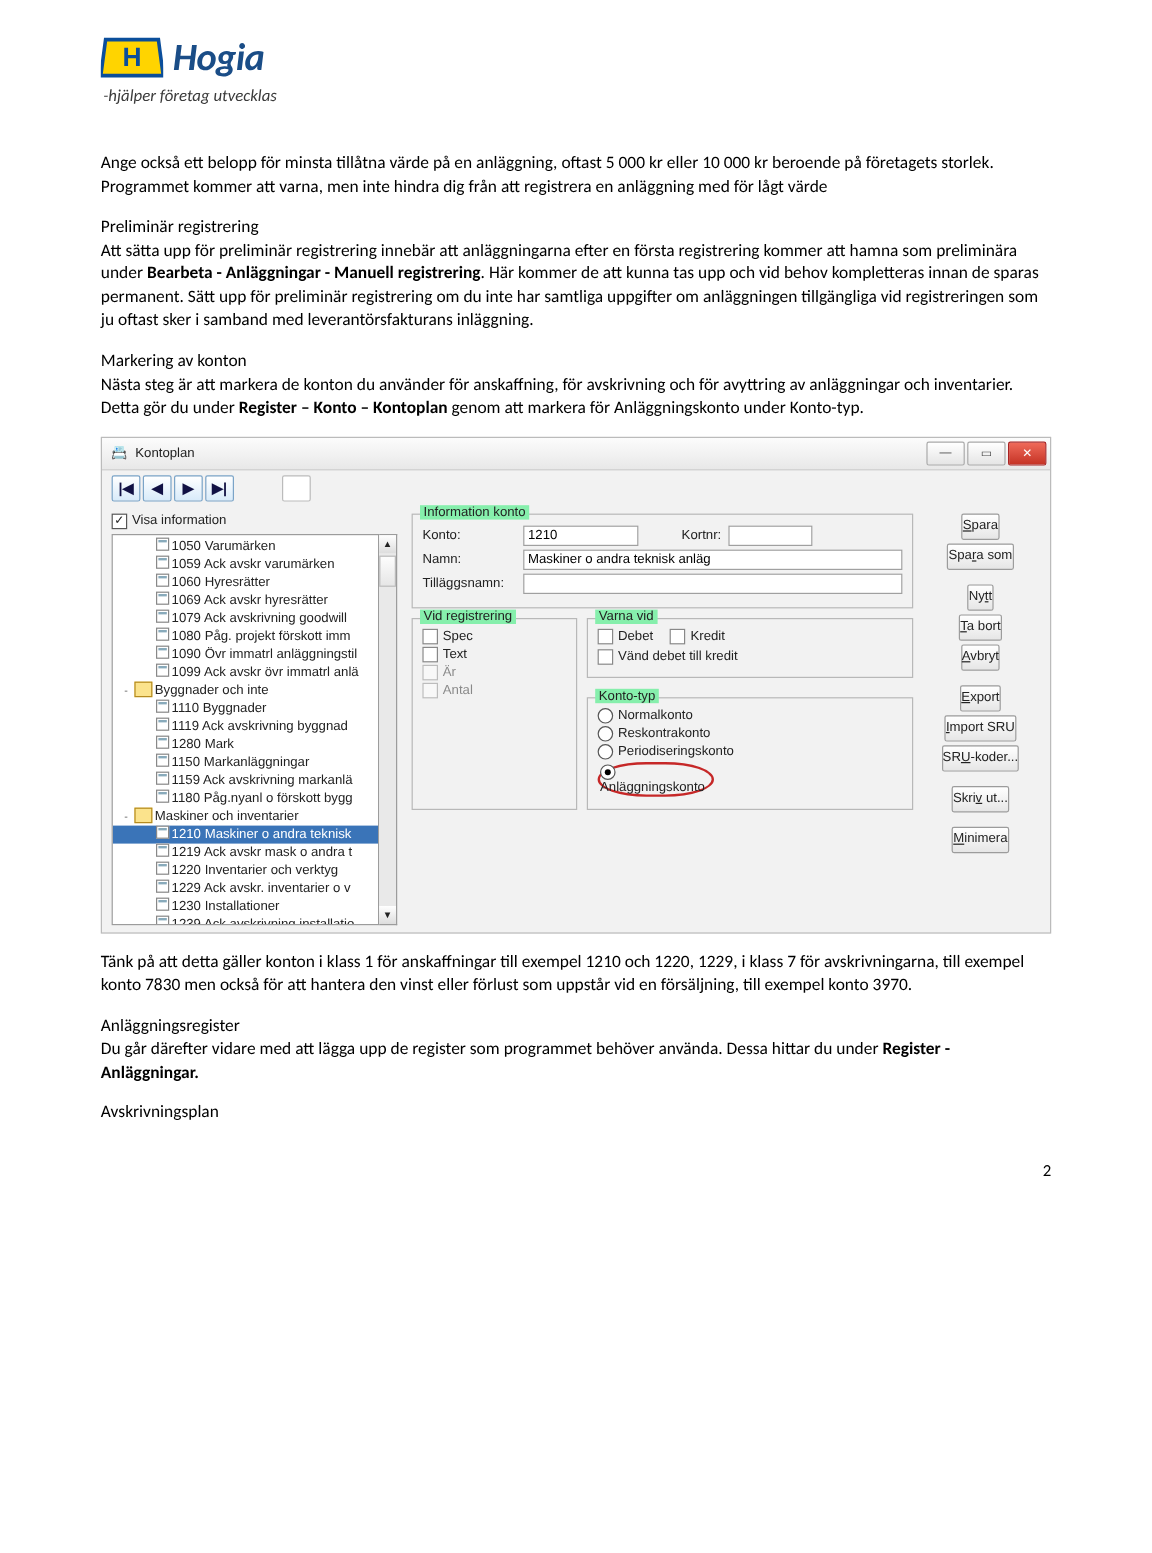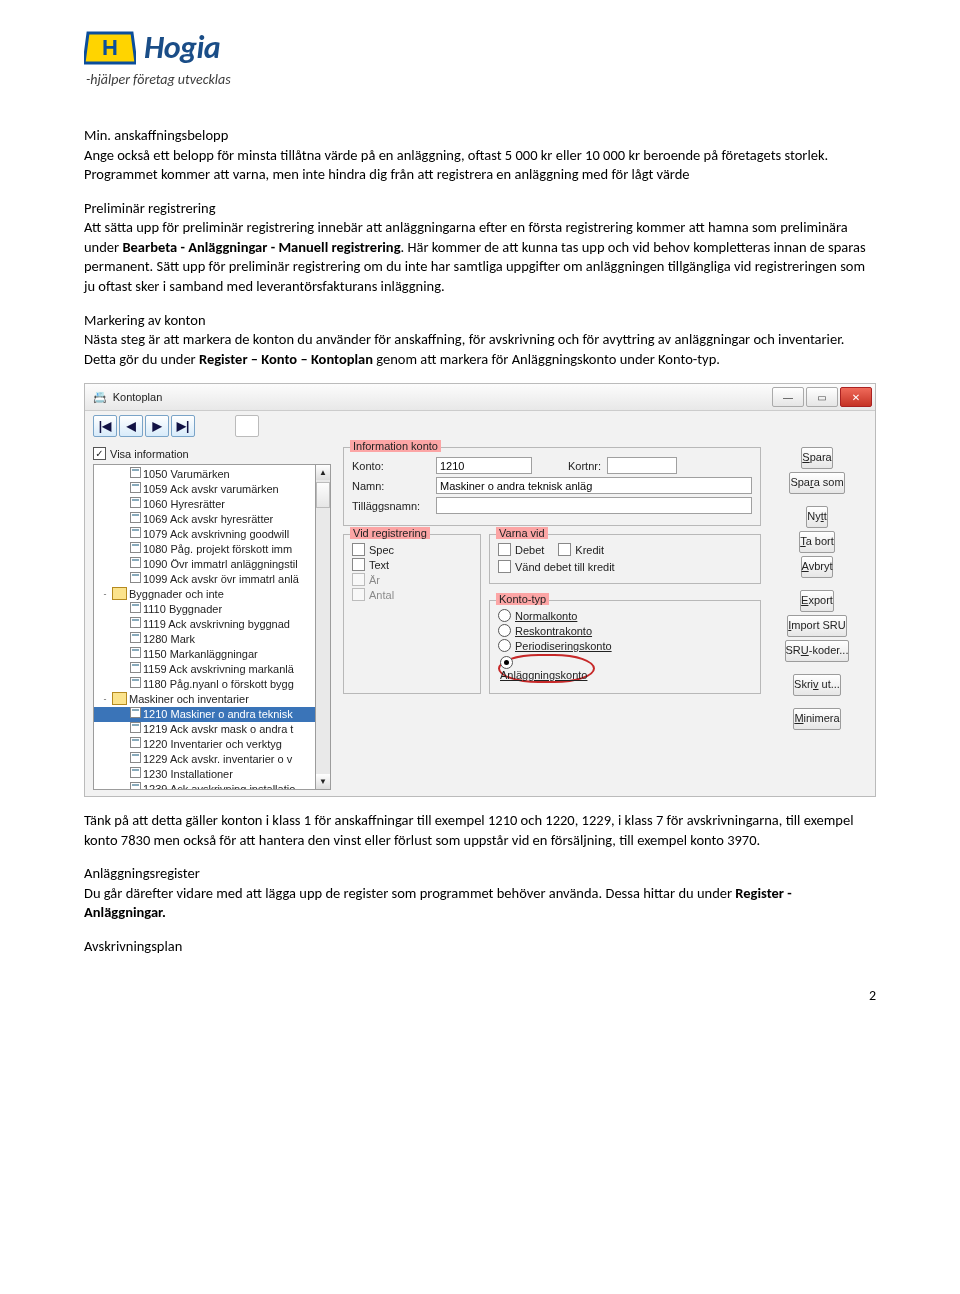--- a/index.html
+++ b/index.html
@@ -42,27 +42,27 @@
   .tree-row.folder { font-weight:400; }
   .tree-row.child { padding-left:24px; }
   .tree-row.sel { background:#3a74b8; color:#fff; }
   .tic { width:10px; text-align:center; color:#666; font-size:9px; }
   .fic { width:13px; height:11px; background:#fbe38c; border:1px solid #b58a1f; }
   .dic { width:11px; height:11px; background:#fff; border:1px solid #888; box-sizing:border-box; position:relative; }
   .dic::after { content:""; position:absolute; left:1px; top:1px; right:1px; height:2px; background:#8ab; }
 
   .mid-col { flex:1; padding:6px 8px; box-sizing:border-box; }
   .fs { border:1px solid #b8b8b8; padding:6px 8px 8px; margin-bottom:8px; position:relative; }
-  .fs .legend { position:absolute; top:-8px; left:6px; background:#fca5a5; padding:0 3px; font-size:11px; }
+  .fs .legend { position:absolute; top:-8px; left:6px; background:#86efac; padding:0 3px; font-size:11px; }
   .frow { display:flex; align-items:center; gap:6px; margin:3px 0; }
   .frow label { width:78px; }
   .inp { height:17px; border:1px solid #a0a0a0; background:#fff; box-sizing:border-box; padding:0 3px; font-family:inherit; font-size:11px; }
   .chkrow { display:flex; align-items:center; gap:4px; margin:2px 0; }
   .chk { width:11px; height:11px; border:1px solid #888; background:#fff; }
-  .radio-row { display:flex; align-items:center; gap:4px; margin:2px 0;text-decoration:underline; }
+  .radio-row { display:flex; align-items:center; gap:4px; margin:2px 0; }
   .rad { width:11px; height:11px; border:1px solid #555; border-radius:50%; background:#fff; display:flex; align-items:center; justify-content:center; }
   .rad.sel::after { content:""; width:5px; height:5px; border-radius:50%; background:#000; }
   .oval { display:inline-block; border:2px solid #c62828; border-radius:50%/60%; padding:0 6px 0 0; }
   .row-fs { display:flex; gap:8px; }
   .col-fs { flex:1; }
 
   .right-col { width:106px; padding:6px 10px 6px 0; box-sizing:border-box; }
   .btncol { display:flex; flex-direction:column; gap:3px;align-items:center; }
   .winbtn { height:20px; border:1px solid #9c9c9c; background:linear-gradient(#fff,#e6e6e6); font-family:inherit; font-size:11px; padding:0; text-align:center; line-height:18px; border-radius:2px; }
   .gap { height:6px; }
@@ -83,21 +83,20 @@
           <text x="26" y="26" text-anchor="middle" font-family="Arial" font-size="22" font-weight="900" fill="#0b4e9b">H</text>
         </svg>
       </span>
       <span class="logo-word">Hogia</span>
     </div>
     <div class="tagline">-hjälper företag utvecklas</div>
   </div>
 
   <div class="body-text">
 
-    <p class="hd">Min. anskaffningsbelopp</p>
     <p>Ange också ett belopp för minsta tillåtna värde på en anläggning, oftast 5 000 kr eller 10 000 kr beroende på företagets storlek. Programmet kommer att varna, men inte hindra dig från att registrera en anläggning med för lågt värde</p>
 
     <p class="hd">Preliminär registrering</p>
     <p>
       <span>Att sätta upp för preliminär registrering innebär att anläggningarna efter en första registrering kommer att hamna som preliminära under </span><b>Bearbeta - Anläggningar - Manuell registrering</b><span>. Här kommer de att kunna tas upp och vid behov kompletteras innan de sparas permanent. Sätt upp för preliminär registrering om du inte har samtliga uppgifter om anläggningen tillgängliga vid registreringen som ju oftast sker i samband med leverantörsfakturans inläggning.</span>
     </p>
 
     <p class="hd">Markering av konton</p>
     <p>
       <span>Nästa steg är att markera de konton du använder för anskaffning, för avskrivning och för avyttring av anläggningar och inventarier. Detta gör du under </span><b>Register – Konto – Kontoplan</b><span> genom att markera för Anläggningskonto under Konto-typ.</span>

